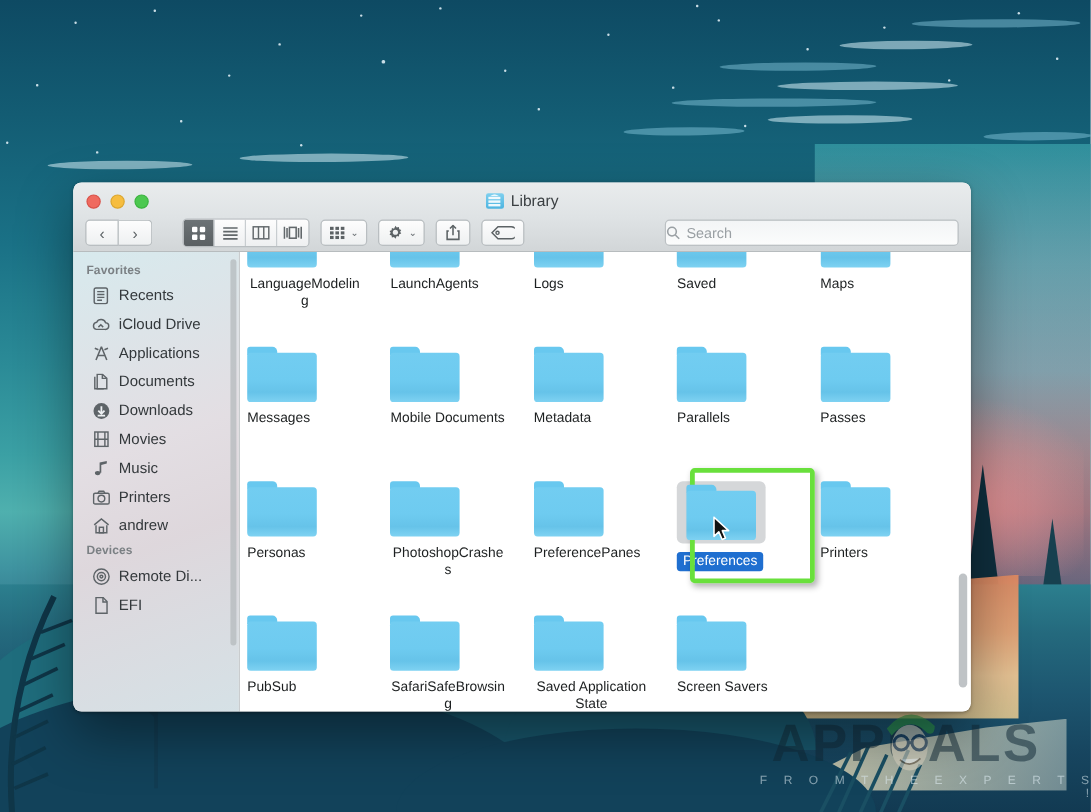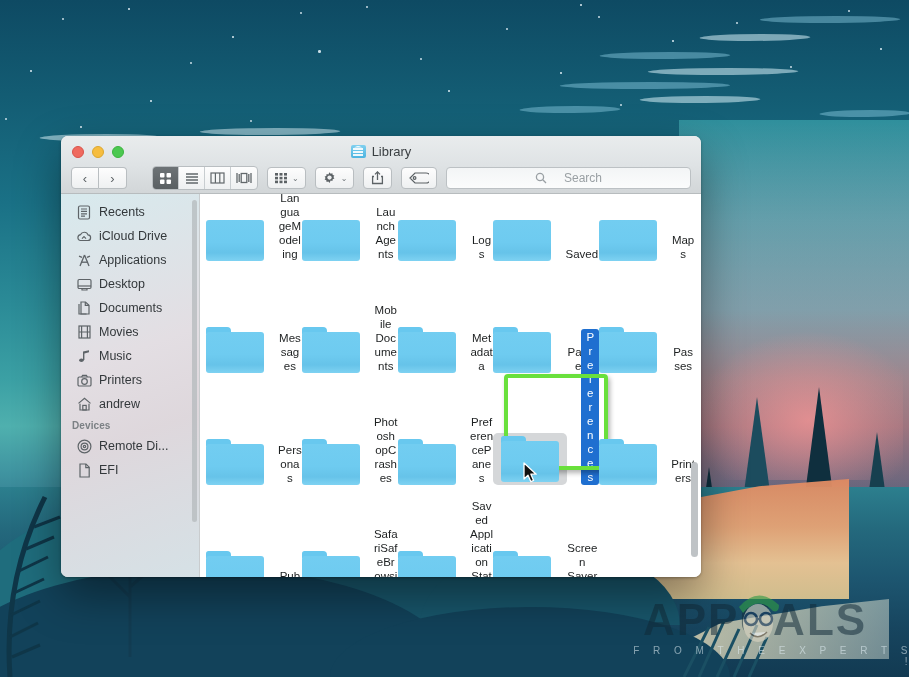--- a/index.html
+++ b/index.html
@@ -94,22 +94,22 @@
   .wm-sub {
     position: absolute; left: 12px; bottom: 4px; width: 100%;
     text-align: right;
     font-size: 10px; font-weight: normal; letter-spacing: 5.5px;
     color: rgba(225,238,244,.9);
   }
 
   
   #finder {
     position: absolute;
-    left: 61px; top: 136px;
-    width: 640px; height: 441px;
+    left: 61px; top: 152px;
+    width: 748px; height: 441px;
     border-radius: 7px;
     box-shadow: 0 18px 46px rgba(0,0,0,.42), 0 1px 3px rgba(0,0,0,.3);
     overflow: hidden;
     display: flex; flex-direction: column;
     background: #fff;
   }
 
   
   .chrome {
     height: 58px;
@@ -181,21 +181,21 @@
     display: flex; align-items: center; justify-content: center; gap: 4px;
     color: #5c6265;
   }
   .tb-btn.wide { padding: 0 6px; }
   .caret { font-size: 8px; color: #70767a; }
 
   .search-field {
     margin-left: auto; width: 245px; height: 22px;
     background: linear-gradient(180deg,#f3f5f6,#fbfcfc);
     border: 1px solid #bcc1c4; border-radius: 4px;
-    display: flex; align-items: center; justify-content: center; gap: 17px;
+    display: flex; align-items: center; gap: 5px;
     color: #9aa0a4; font-size: 12px;
   }
 
   
   .body-row { flex: 1; display: flex; min-height: 0; }
 
   .sidebar {
     width: 139px;
     background: linear-gradient(160deg, rgba(214,233,237,.97) 0%, rgba(226,221,226,.97) 42%,
                 rgba(221,214,219,.97) 62%, rgba(212,224,229,.97) 100%);
@@ -229,24 +229,23 @@
   .icon-grid {
     position: absolute; left: 0; top: -45px;
     width: 100%;
     display: grid;
     grid-template-columns: repeat(5, 1fr);
     row-gap: 0px;
     padding: 0 6px;
   }
   .cell {
     height: 112px;
-    display: flex; flex-direction: row; align-items: flex-end;
+    display: flex; flex-direction: column; align-items: flex-start;
     padding-top: 12px;
     position: relative;
-    gap: 14px;
   }
   .folder {
     width: 58px; height: 46px; position: relative;
   }
   .folder .tab {
     position: absolute; left: 0; top: 0;
     width: 25px; height: 7px;
     background: #68c8ef;
     border-radius: 2.5px 4px 0 0;
   }
@@ -490,20 +489,21 @@
               </g>
           </svg>
           <span title="Search">Search</span>
         </div>
       </div>
     </div>
 
     <div class="body-row">
 
       <div class="sidebar">
+        <div class="sb-header">Favorites</div>
 
         <div class="sb-item">
           <span class="sb-icon">
             <svg width="14" height="15" viewBox="0 0 14 15">
                 <g fill="none" stroke="currentColor" stroke-width="1.2">
               <rect x="1.5" y="1" width="11" height="13" rx="1.5"></rect>
                   <path d="M4 4h6M4 6.4h6M4 8.8h6M4 11.2h4"></path>
                 </g>
               </svg>
           </span>
@@ -528,46 +528,47 @@
                 <g fill="none" stroke="currentColor" stroke-width="1.3">
               <path d="M7.5 2L12 13M7.5 2L3 13"></path>
                   <path d="M4.6 9.2h5.8"></path>
                   <path d="M2 3.2l3 1.2M13 3.2l-3 1.2"></path>
                 </g>
               </svg>
           </span>
           <span>Applications</span>
         </div>
 
-        <div class="sb-item">
-          <span class="sb-icon">
-            <svg width="15" height="13" viewBox="0 0 15 13">
-                <g fill="none" stroke="currentColor" stroke-width="1.2">
-              <rect x="1" y="1.5" width="13" height="9" rx="1.2"></rect>
-                  <path d="M1 8h13"></path>
-                  <path d="M5 10.5v1.5h5v-1.5"></path>
-                </g>
-              </svg>
-          </span>
-          <span>Desktop</span>
-        </div>
 
         <div class="sb-item">
           <span class="sb-icon">
             <svg width="14" height="15" viewBox="0 0 14 15">
                 <g fill="none" stroke="currentColor" stroke-width="1.2">
               <path d="M4 1h4.5L12 4.2V13H4z"></path>
                   <path d="M8.3 1v3.3H12"></path>
                   <path d="M2 3v10h7.5"></path>
                 </g>
               </svg>
           </span>
           <span>Documents</span>
         </div>
 
+        <div class="sb-item">
+          <span class="sb-icon">
+            <svg width="15" height="15" viewBox="0 0 15 15">
+              <circle cx="7.5" cy="7.5" r="6.6" fill="currentColor"></circle>
+              <g stroke="#eef1f3" stroke-width="1.5" fill="none">
+                  <path d="M7.5 3.6v6"></path>
+                  <path d="M4.9 7.2l2.6 2.6 2.6-2.6"></path>
+                  <path d="M4.4 11.4h6.2"></path>
+                </g>
+              </svg>
+          </span>
+          <span>Downloads</span>
+        </div>
 
         <div class="sb-item">
           <span class="sb-icon">
             <svg width="13" height="14" viewBox="0 0 13 14">
                 <g fill="none" stroke="currentColor" stroke-width="1.2">
               <rect x="1" y="1" width="11" height="12"></rect>
                   <path d="M3.6 1v12M9.4 1v12M1 7h11"></path>
                 </g>
               </svg>
           </span>

